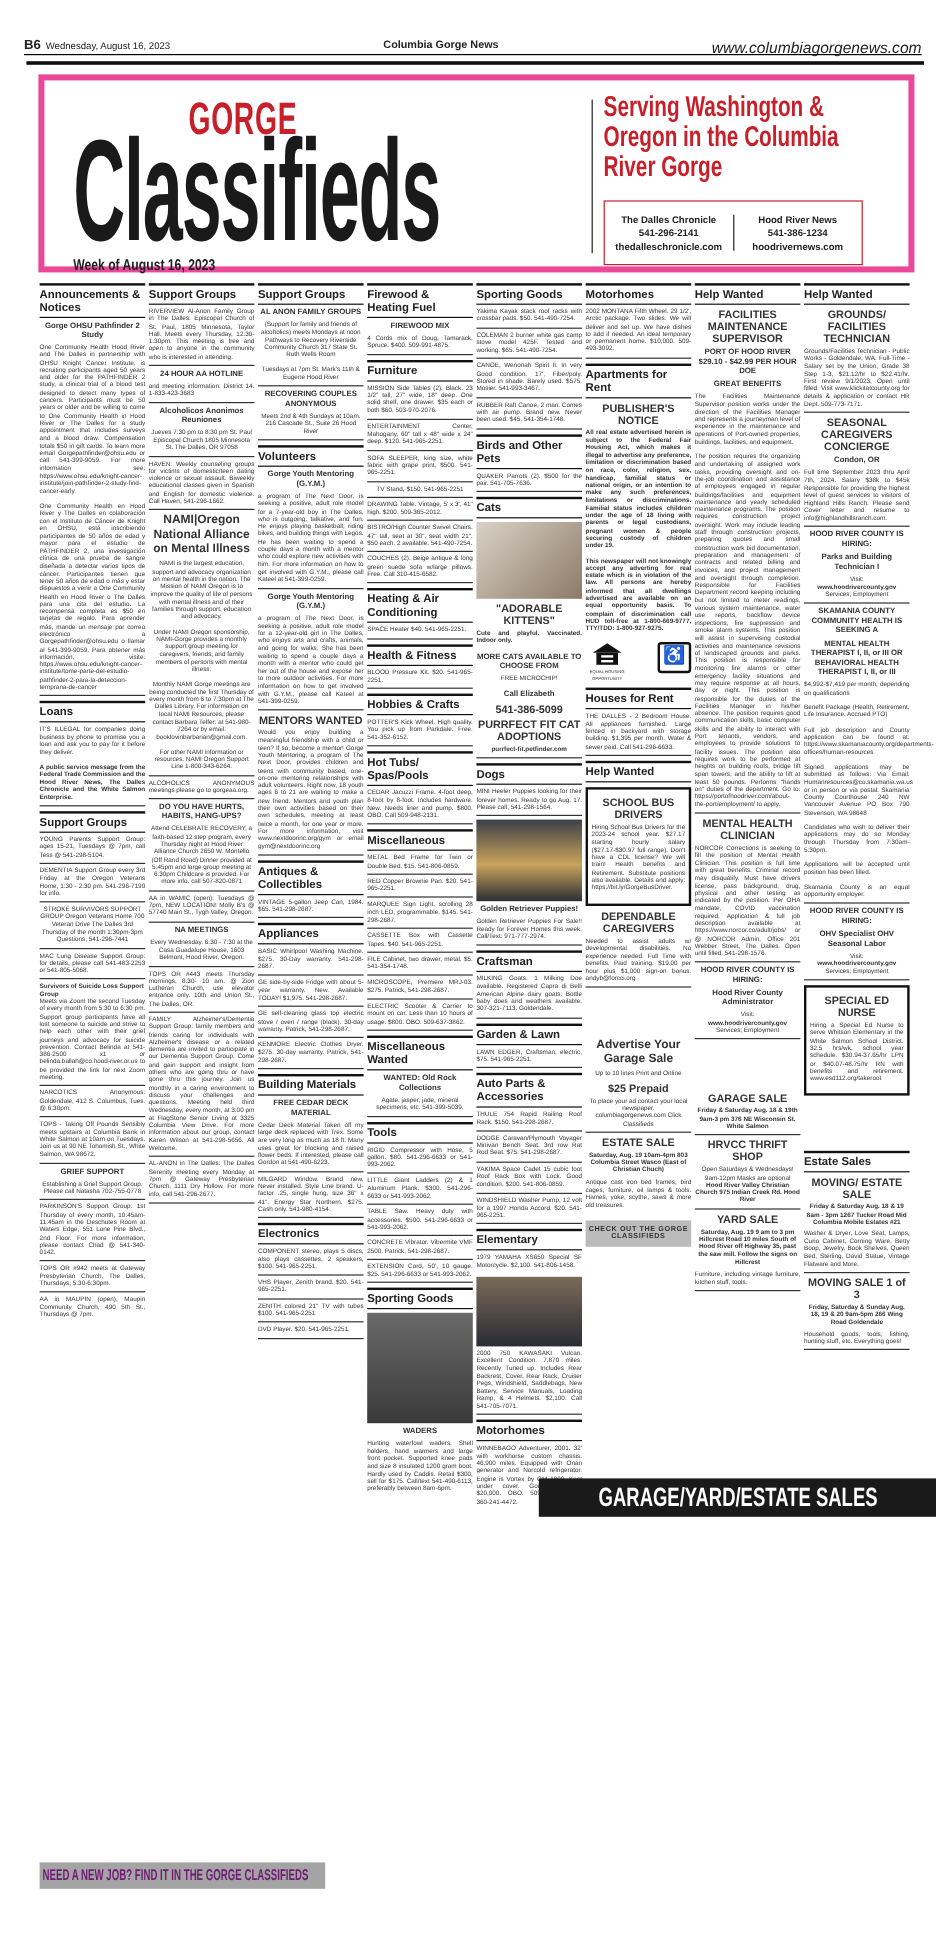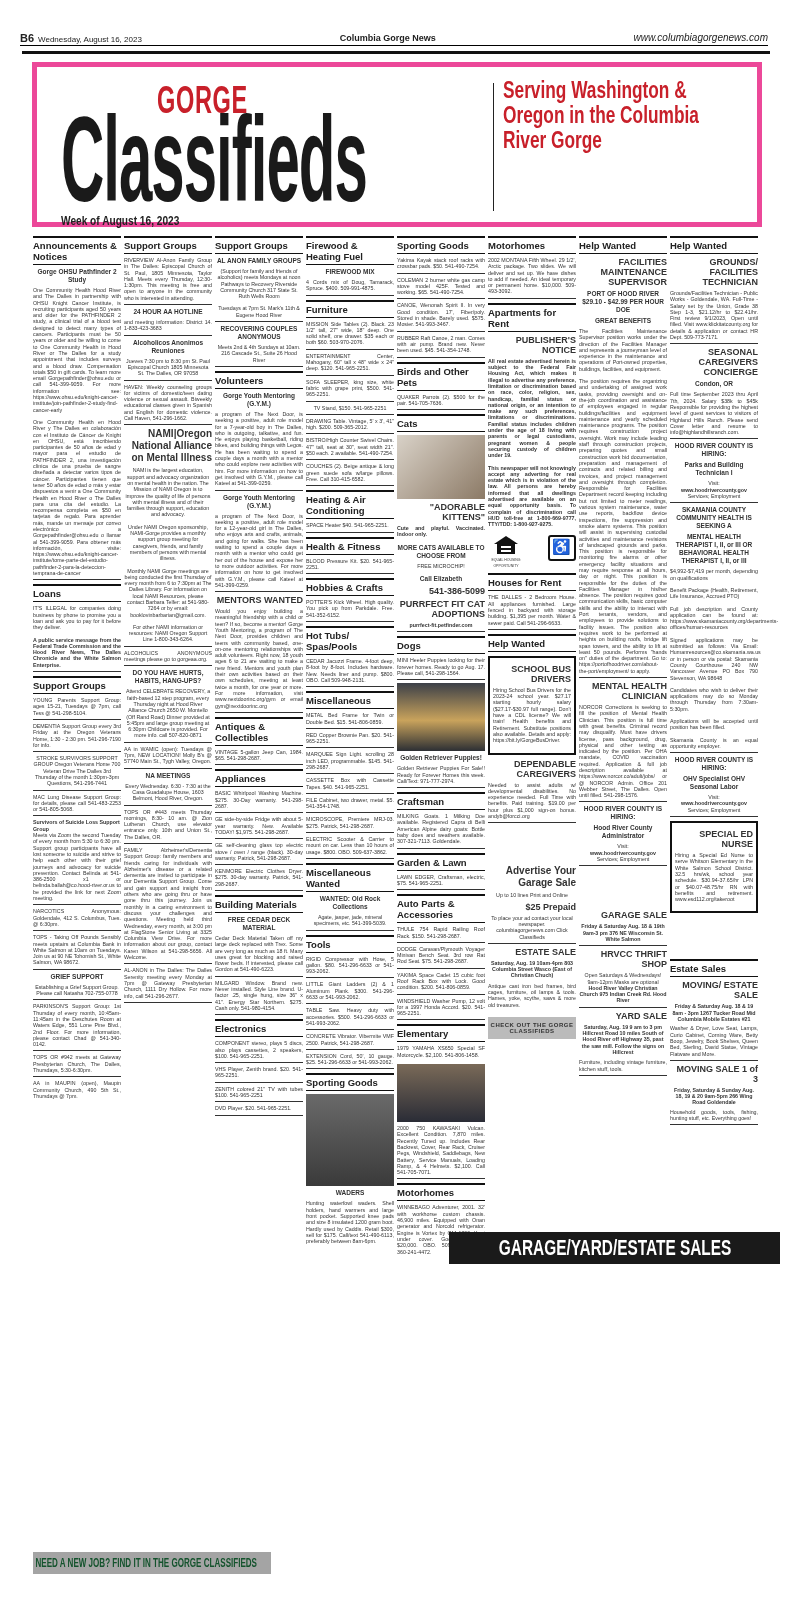--- a/index.html
+++ b/index.html
@@ -1,43 +1,43 @@
 <!DOCTYPE html>
 <html><head>
 <meta charset="utf-8">
 <style>
 *{box-sizing:border-box;margin:0;padding:0}
 body{width:792px;height:1620px;background:#fff;font-family:"Liberation Sans",sans-serif;color:#222;position:relative;overflow:hidden}
-.topbar{position:absolute;left:20px;top:32px;width:748px;height:14px;display:flex;justify-content:space-between;align-items:center;border-bottom:1px solid #000;padding-bottom:2px;font-size:8px}
+.topbar{position:absolute;left:20px;top:32px;width:748px;height:14px;display:flex;justify-content:space-between;align-items:flex-start;border-bottom:1px solid #000;padding-bottom:2px;font-size:8px}
 .topbar .pg{font-weight:bold;font-size:11px;margin-right:4px;font-family:"Liberation Sans Narrow","Liberation Sans",sans-serif}
 .topbar .paper{font-weight:bold;font-size:9px}
-.topbar .url{font-style:italic;font-size:10px}
+.topbar .url{font-style:italic;font-size:13px}
 .thickrule{position:absolute;left:22px;top:51px;width:748px;height:3px;background:#111}
 .masthead{position:absolute;left:32px;top:62px;width:730px;height:165px;border:5px solid #ec4899;background:#fff}
 .gorge{position:absolute;left:120px;top:12px;color:#c8202a;font-size:38px;font-weight:bold;transform:scaleX(.62);transform-origin:left;letter-spacing:1px}
 .classifieds{position:absolute;left:24px;top:32px;font-size:120px;font-weight:bold;line-height:1;transform:scaleX(.5);transform-origin:left;letter-spacing:-2px;color:#1a1a1a}
 .week{position:absolute;left:24px;top:146px;font-size:13px;font-weight:bold;transform:scaleX(.78);transform-origin:left}
 .vdiv{position:absolute;left:456px;top:16px;width:1px;height:128px;background:#222}
 .serving{position:absolute;left:466px;top:10px;width:260px;color:#c8202a;font-size:24px;font-weight:bold;line-height:25px;transform:scaleX(.72);transform-origin:left;white-space:nowrap}
 .contactbox{position:absolute;left:466px;top:100px;width:216px;height:54px;border:1px solid #c8202a;display:flex;align-items:center;font-size:8px;font-weight:bold;text-align:center;color:#222}
 .contactbox .c{flex:1;line-height:11px}
 .contactbox .sep{width:1px;height:30px;background:#222}
 .col{position:absolute;top:232px;width:88px;font-size:5.3px;line-height:6.3px;color:#333}
 .hd{border-top:2px solid #111;border-bottom:1px solid #111;text-align:left;font-weight:bold;font-size:9.5px;line-height:11px;padding:2px 0;margin:4px 0 3px;color:#222}
 .ad{text-align:justify;margin-bottom:3px;padding-bottom:3px;border-bottom:1px solid #333}
 .ad.nb{border-bottom:none}
 .ctr{text-align:center}
 .b{font-weight:bold}
 .sub{text-align:center;font-weight:bold;font-size:6.5px;line-height:8px;margin:3px 0}
-.big{text-align:right;font-weight:bold;font-size:9px;line-height:10px;margin:3px 0}
+.big{text-align:center;font-weight:bold;font-size:9px;line-height:10px;margin:3px 0}
 .img{background:#8a8a8a;margin:3px 0}
 .box{border:2px solid #111;padding:3px;margin:4px 0}
 .banner{position:absolute;left:449px;top:1232px;width:331px;height:32px;background:#1a1a1a;color:#fff;font-weight:bold;font-size:22px;line-height:32px;text-align:right;white-space:nowrap;overflow:hidden}
 .banner span{display:inline-block;transform:scaleX(.7)}
-.jobbar{position:absolute;left:33px;top:1552px;width:238px;height:22px;background:#a4a4a4;font-weight:bold;font-size:13px;line-height:22px;overflow:hidden;white-space:nowrap;color:#14532d}
+.jobbar{position:absolute;left:33px;top:1552px;width:238px;height:22px;background:#a4a4a4;font-weight:bold;font-size:13px;line-height:22px;overflow:hidden;white-space:nowrap;color:#701a75}
 .jobbar span{display:inline-block;transform:scaleX(.62);transform-origin:left;padding-left:4px}
 .gray2{background:#bbb;font-weight:bold;font-size:6px;text-align:center;padding:5px 2px;margin-top:6px;letter-spacing:.5px}
 </style>
 </head>
 <body>
 
 <div class="topbar">
   <div><span class="pg">B6</span><span>Wednesday, August 16, 2023</span></div>
   <div class="paper">Columbia Gorge News</div>
   <div class="url">www.columbiagorgenews.com</div>
@@ -46,20 +46,33 @@
 
 <div class="masthead">
   <div class="gorge">GORGE</div>
   <div class="classifieds">Classifieds</div>
   <div class="week">Week of August 16, 2023</div>
   <div class="vdiv"></div>
   <div class="serving">
     <div>Serving Washington &amp;</div>
     <div>Oregon in the Columbia</div>
     <div>River Gorge</div>
+  </div>
+  <div class="contactbox">
+    <div class="c">
+      <div>The Dalles Chronicle</div>
+      <div>541-296-2141</div>
+      <div>thedalleschronicle.com</div>
+    </div>
+    <div class="sep"></div>
+    <div class="c">
+      <div>Hood River News</div>
+      <div>541-386-1234</div>
+      <div>hoodrivernews.com</div>
+    </div>
   </div>
 </div>
 
 <div class="col" style="left:33px">
   <div class="hd">Announcements &amp; Notices</div>
   <div class="sub">Gorge OHSU Pathfinder 2 Study</div>
   <div class="ad nb">One Community Health Hood River and The Dalles in partnership with OHSU Knight Cancer Institute, is recruiting participants aged 50 years and older for the PATHFINDER 2 study, a clinical trial of a blood test designed to detect many types of cancers. Participants must be 50 years or older and be willing to come to One Community Health in Hood River or The Dalles for a study appointment that includes surveys and a blood draw. Compensation totals $50 in gift cards. To learn more email Gorgepathfinder@ohsu.edu or call 541-399-9059. For more information see: https://www.ohsu.edu/knight-cancer-institute/join-pathfinder-2-study-find-cancer-early</div>
   <div class="ad">One Community Health en Hood River y The Dalles en colaboración con el Instituto de Cáncer de Knight en OHSU, está inscribiendo participantes de 50 años de edad y mayor para el estudio de PATHFINDER 2, una investigación clínica de una prueba de sangre diseñada a detectar varios tipos de cáncer. Participantes tienen que tener 50 años de edad o más y estar dispuestos a venir a One Community Health en Hood River o The Dalles para una cita del estudio. La recompensa completa es $50 en tarjetas de regalo. Para aprender más, mande un mensaje por correo electrónico a Gorgepathfinder@ohsu.edu o llamar al 541-399-9059. Para obtener más información, visite: https://www.ohsu.edu/knight-cancer-institute/tome-parte-del-estudio-pathfinder-2-para-la-deteccion-temprana-de-cancer</div>
   <div class="hd">Loans</div>
   <div class="ad nb">IT'S ILLEGAL for companies doing business by phone to promise you a loan and ask you to pay for it before they deliver.</div>

